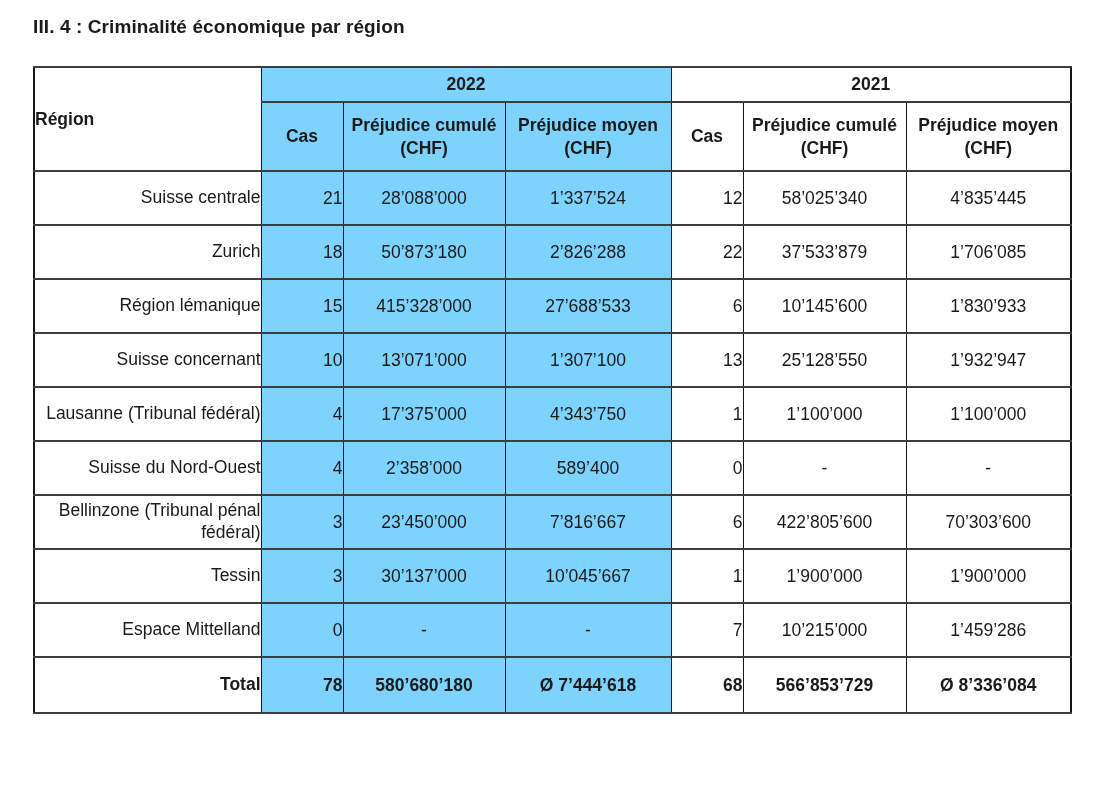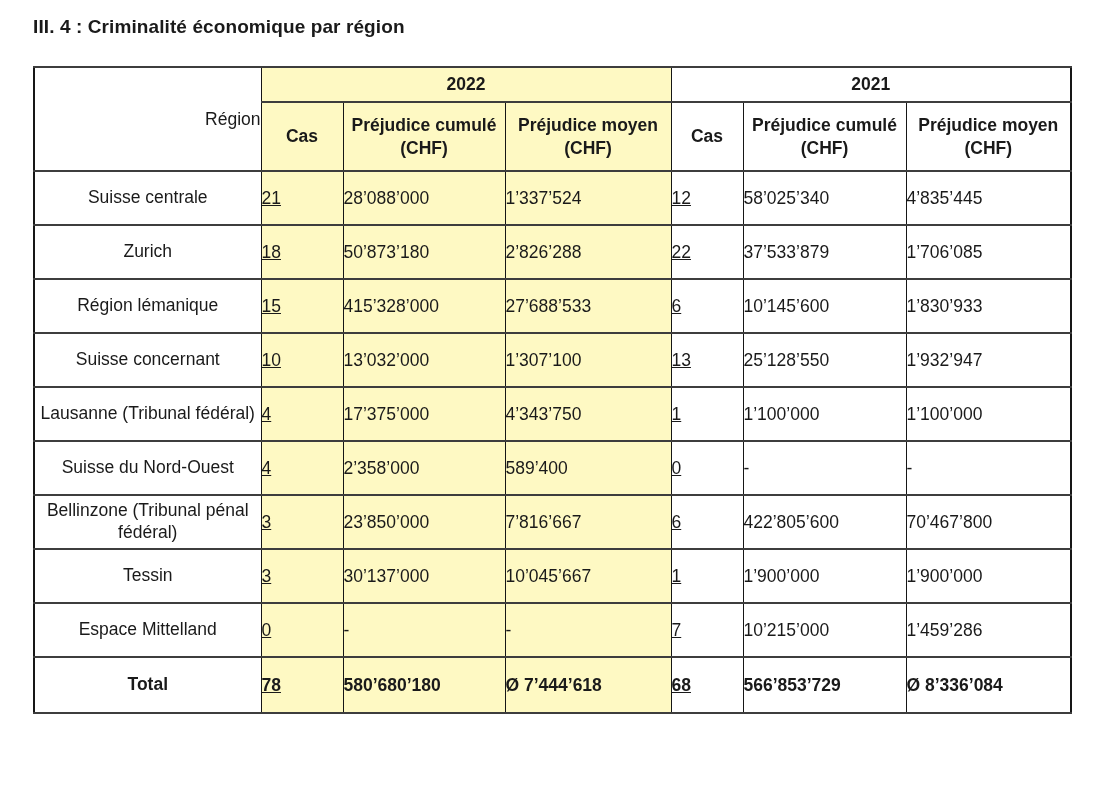--- a/index.html
+++ b/index.html
@@ -38,50 +38,50 @@
     border-left: 1px solid #161616;
     border-right: 1px solid #161616;
     border-top: 2px solid #3d3d3d;
     border-bottom: 2px solid #3d3d3d;
     padding: 0;
     overflow: hidden;
   }
   table.crime-table {
     border: 2px solid #161616;
   }
-  .shaded { background: #fef9c3; }
+  .shaded { background: #7dd3fc; }
   .year-row th {
     height: 33px;
     font-weight: bold;
     text-align: center;
     vertical-align: middle;
   }
   .sub-row th {
     height: 67px;
     font-weight: bold;
     text-align: center;
     vertical-align: middle;
     line-height: 1.3;
     padding: 0 8px;
   }
   th.region-head {
-    text-align: right;
+    text-align: left;
     padding-left: 10px;
-    font-weight: normal;
+    font-weight: bold;
     vertical-align: middle;
   }
   tbody td { height: 52px; vertical-align: middle; }
   td.region {
-    text-align: center;
+    text-align: right;
     padding-left: 10px;
     padding-right: 6px;
     line-height: 1.25;
   }
-  td.cas { text-align: left; text-decoration: underline; }
-  td.num { text-align: left; padding-right: 14px; }
+  td.cas { text-align: right; }
+  td.num { text-align: center; padding-right: 14px; }
   tr.total-row td { font-weight: bold; height: 54px; }
   .remark {
     position: absolute;
     left: 33px;
     top: 710px;
     width: 1050px;
     font-size: 17.5px;
     line-height: 1.5;
   }
 </style>
@@ -141,21 +141,21 @@
         <td class="cas shaded">15</td>
         <td class="num shaded">415’328’000</td>
         <td class="num shaded">27’688’533</td>
         <td class="cas">6</td>
         <td class="num">10’145’600</td>
         <td class="num">1’830’933</td>
       </tr>
       <tr>
         <td class="region">Suisse concernant</td>
         <td class="cas shaded">10</td>
-        <td class="num shaded">13’032’000</td>
+        <td class="num shaded">13’071’000</td>
         <td class="num shaded">1’307’100</td>
         <td class="cas">13</td>
         <td class="num">25’128’550</td>
         <td class="num">1’932’947</td>
       </tr>
       <tr>
         <td class="region">Lausanne (Tribunal fédéral)</td>
         <td class="cas shaded">4</td>
         <td class="num shaded">17’375’000</td>
         <td class="num shaded">4’343’750</td>
@@ -168,25 +168,25 @@
         <td class="cas shaded">4</td>
         <td class="num shaded">2’358’000</td>
         <td class="num shaded">589’400</td>
         <td class="cas">0</td>
         <td class="num">-</td>
         <td class="num">-</td>
       </tr>
       <tr>
         <td class="region">Bellinzone (Tribunal pénal fédéral)</td>
         <td class="cas shaded">3</td>
-        <td class="num shaded">23’850’000</td>
+        <td class="num shaded">23’450’000</td>
         <td class="num shaded">7’816’667</td>
         <td class="cas">6</td>
         <td class="num">422’805’600</td>
-        <td class="num">70’467’800</td>
+        <td class="num">70’303’600</td>
       </tr>
       <tr>
         <td class="region">Tessin</td>
         <td class="cas shaded">3</td>
         <td class="num shaded">30’137’000</td>
         <td class="num shaded">10’045’667</td>
         <td class="cas">1</td>
         <td class="num">1’900’000</td>
         <td class="num">1’900’000</td>
       </tr>

